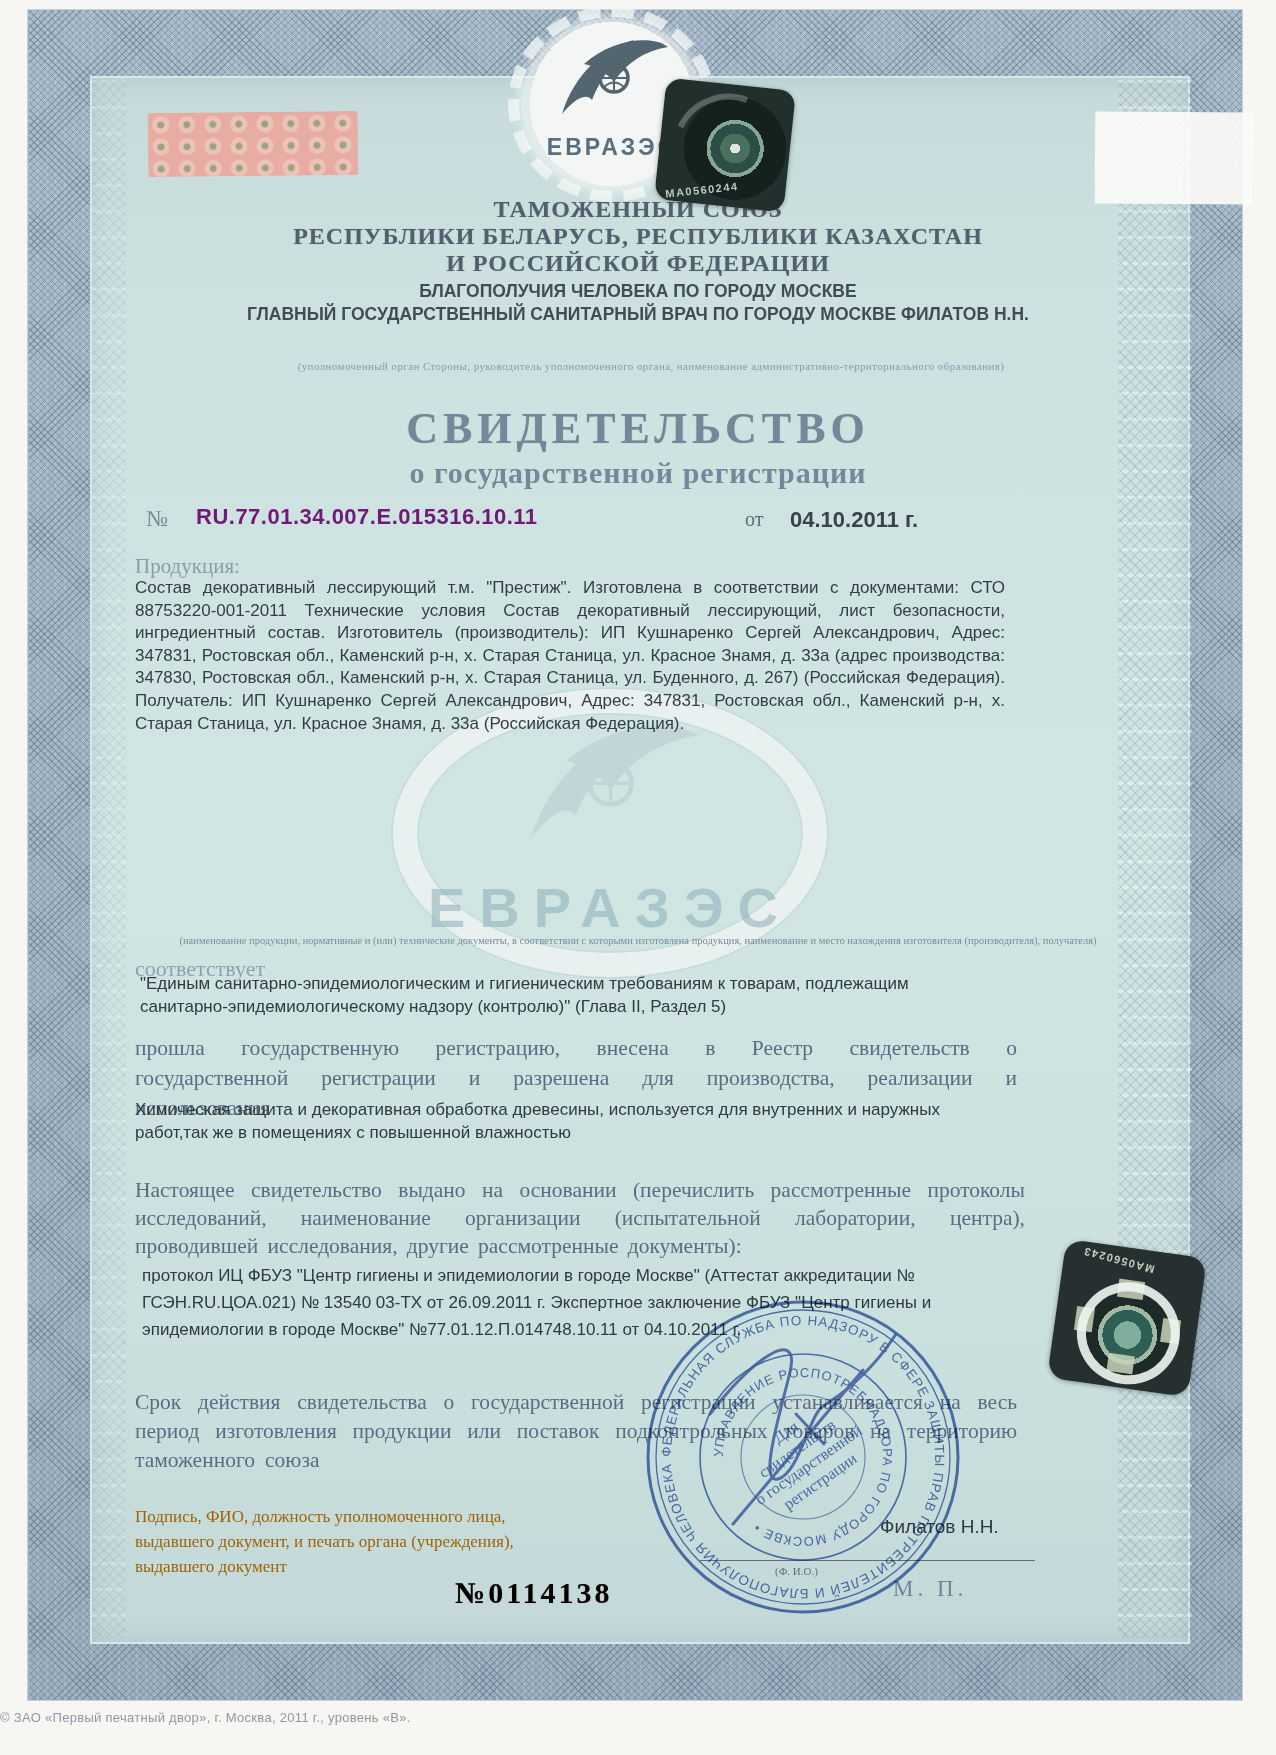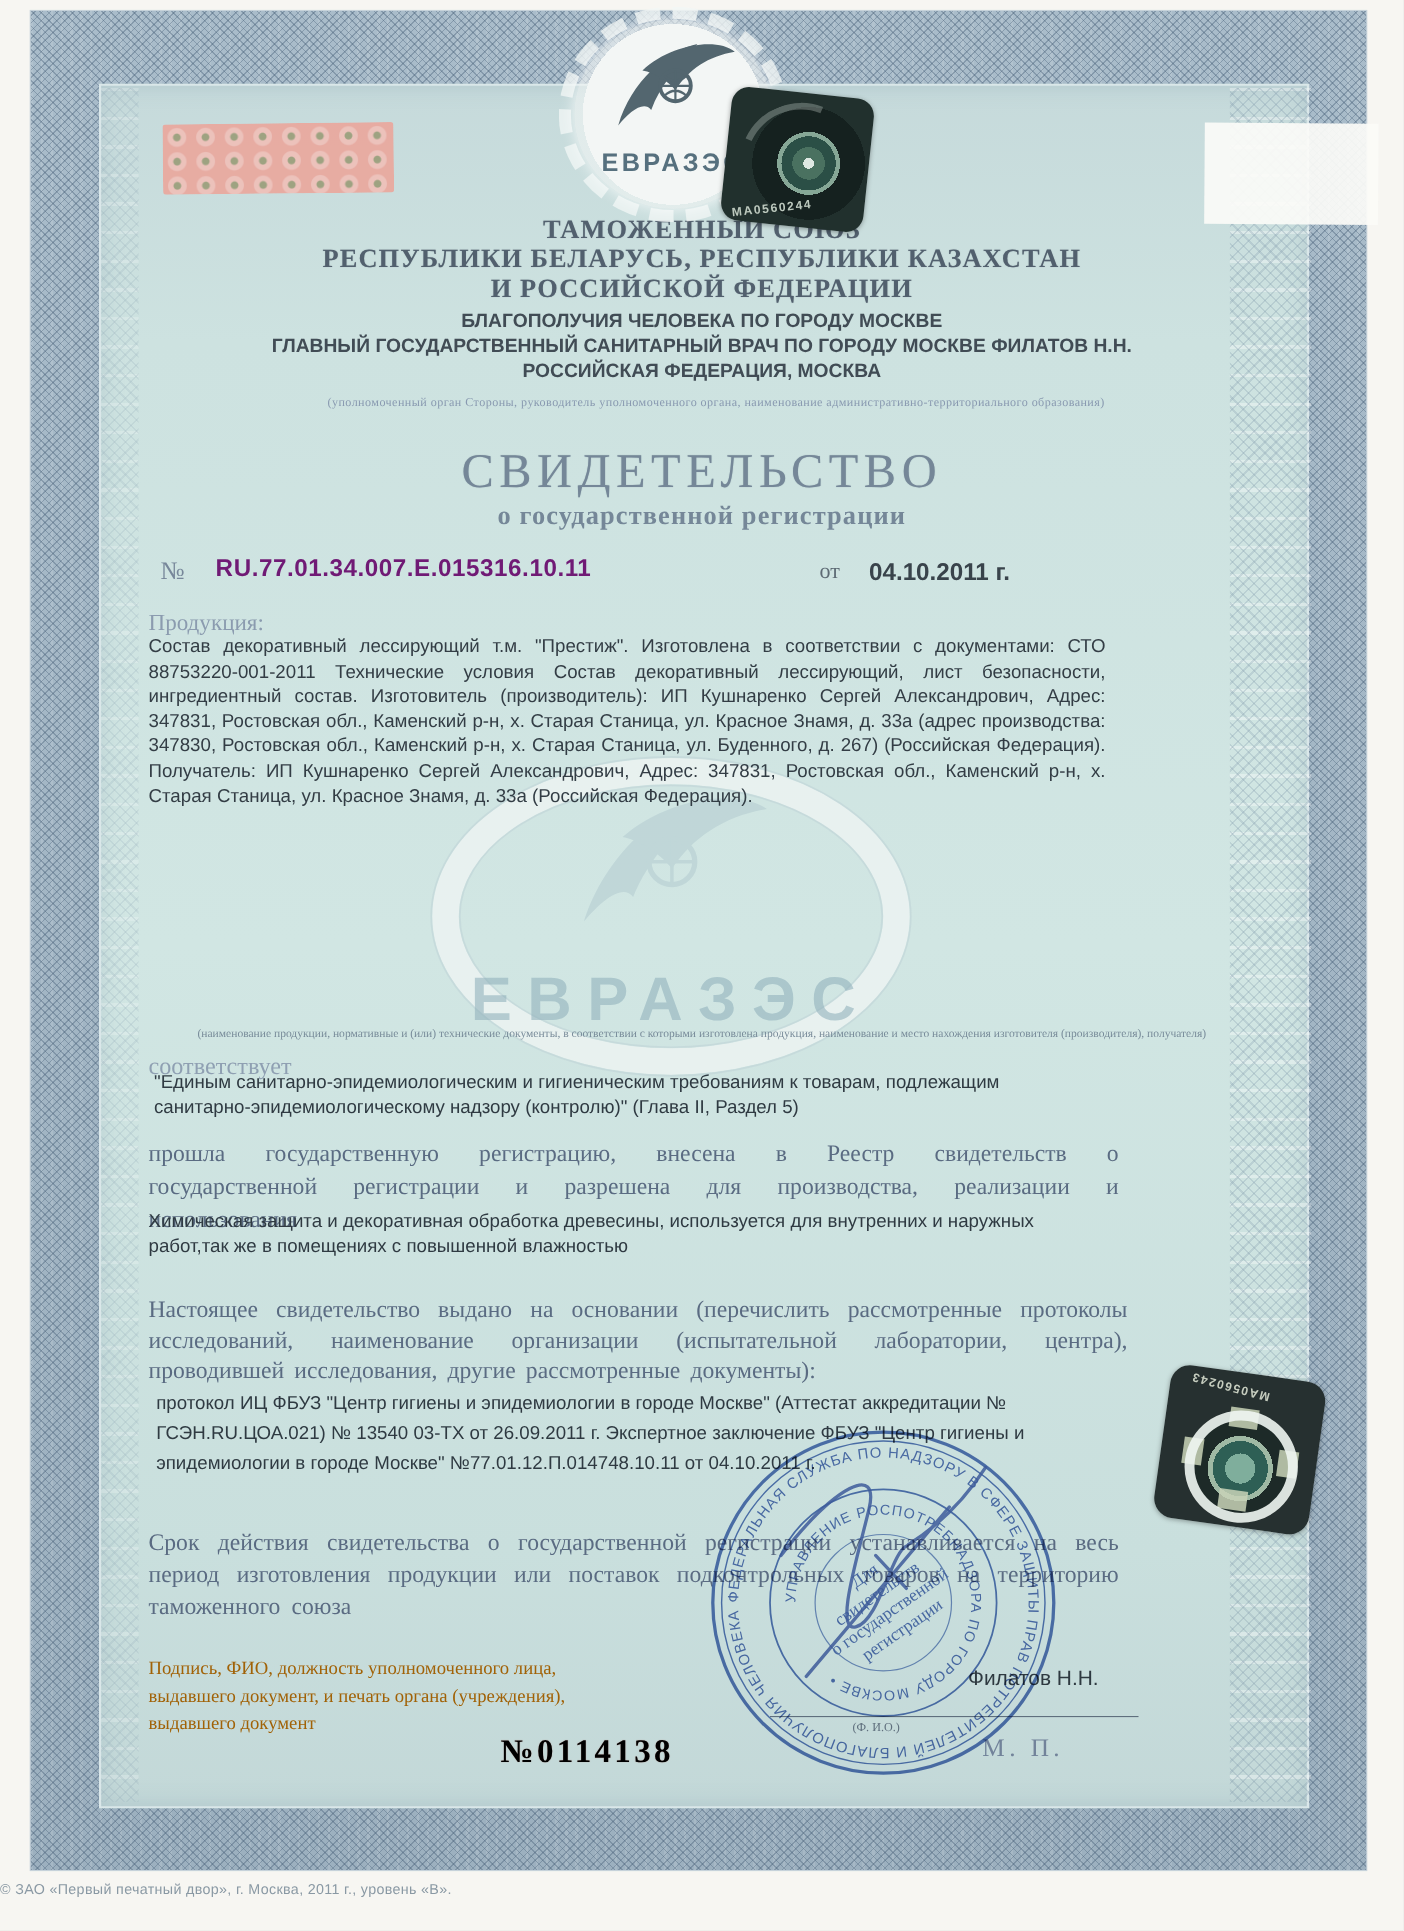--- a/index.html
+++ b/index.html
@@ -66,23 +66,23 @@
      opacity:.85;}
   .holo2 .holo-serial{left:18px;top:8px;transform:rotate(187deg);color:#c6cdbf;}
   
   .abs{position:absolute;z-index:5;}
   .center{left:0;width:1276px;text-align:center;}
   .serif{font-family:"Liberation Serif",serif;}
   .union{top:196px;font-weight:bold;font-size:24px;line-height:27px;color:#52606e;
      letter-spacing:1px;text-shadow:0 0 1px rgba(82,96,110,.35);}
   .authority{top:280px;font-weight:bold;font-size:17.5px;line-height:23px;color:#414c55;}
   .caption1{top:360px;font-size:11px;color:#7d8da8;letter-spacing:.4px;opacity:.85;padding-left:13px;}
-  .doc-title{top:403px;font-weight:normal;font-size:44px;letter-spacing:5px;color:#6e8092;
+  .doc-title{top:403px;font-weight:bold;font-size:44px;letter-spacing:5px;color:#6e8092;
      text-shadow:0 0 1px rgba(110,128,146,.5);opacity:.92;}
-  .doc-sub{top:456px;font-weight:bold;font-size:24px;letter-spacing:1px;color:#6e8092;opacity:.92;}
+  .doc-sub{top:456px;font-weight:bold;font-size:30px;letter-spacing:1px;color:#6e8092;opacity:.92;}
   .num-label{left:146px;top:506px;font-size:23px;color:#77879a;}
   .num-value{left:196px;top:504px;font-size:22px;font-weight:bold;color:#701a75;letter-spacing:.5px;}
   .date-label{left:745px;top:508px;font-size:20px;color:#5d6a74;}
   .date-value{left:790px;top:507px;font-size:22px;font-weight:bold;color:#39434b;}
   .prod-label{left:135px;top:554px;font-size:21px;color:#8494aa;opacity:.9;}
   .prod-text{left:135px;top:577px;width:870px;font-size:17px;line-height:22.6px;
      color:#333d45;text-align:justify;}
   .caption2{top:935px;font-size:10.5px;color:#6f8292;opacity:.9;}
   .conf-label{left:135px;top:956px;font-size:22px;color:#8494aa;opacity:.85;}
   .conf-text{left:140px;top:972px;width:860px;font-size:17px;line-height:23px;color:#2f3a42;}
@@ -163,21 +163,20 @@
   </div>
 
   <div class="abs center serif union">
     <div>ТАМОЖЕННЫЙ СОЮЗ</div>
     <div>РЕСПУБЛИКИ БЕЛАРУСЬ, РЕСПУБЛИКИ КАЗАХСТАН</div>
     <div>И РОССИЙСКОЙ ФЕДЕРАЦИИ</div>
   </div>
   <div class="abs center authority">
     <div>БЛАГОПОЛУЧИЯ ЧЕЛОВЕКА ПО ГОРОДУ МОСКВЕ</div>
     <div>ГЛАВНЫЙ ГОСУДАРСТВЕННЫЙ САНИТАРНЫЙ ВРАЧ ПО ГОРОДУ МОСКВЕ ФИЛАТОВ Н.Н.</div>
-    <div>РОССИЙСКАЯ ФЕДЕРАЦИЯ, МОСКВА</div>
   </div>
   <div class="abs center serif caption1">(уполномоченный орган Стороны, руководитель уполномоченного органа, наименование административно-территориального образования)</div>
 
   <div class="abs center serif doc-title">СВИДЕТЕЛЬСТВО</div>
   <div class="abs center serif doc-sub">о государственной регистрации</div>
 
   <div class="abs serif num-label">№</div>
   <div class="abs num-value">RU.77.01.34.007.Е.015316.10.11</div>
   <div class="abs serif date-label">от</div>
   <div class="abs date-value">04.10.2011 г.</div>

